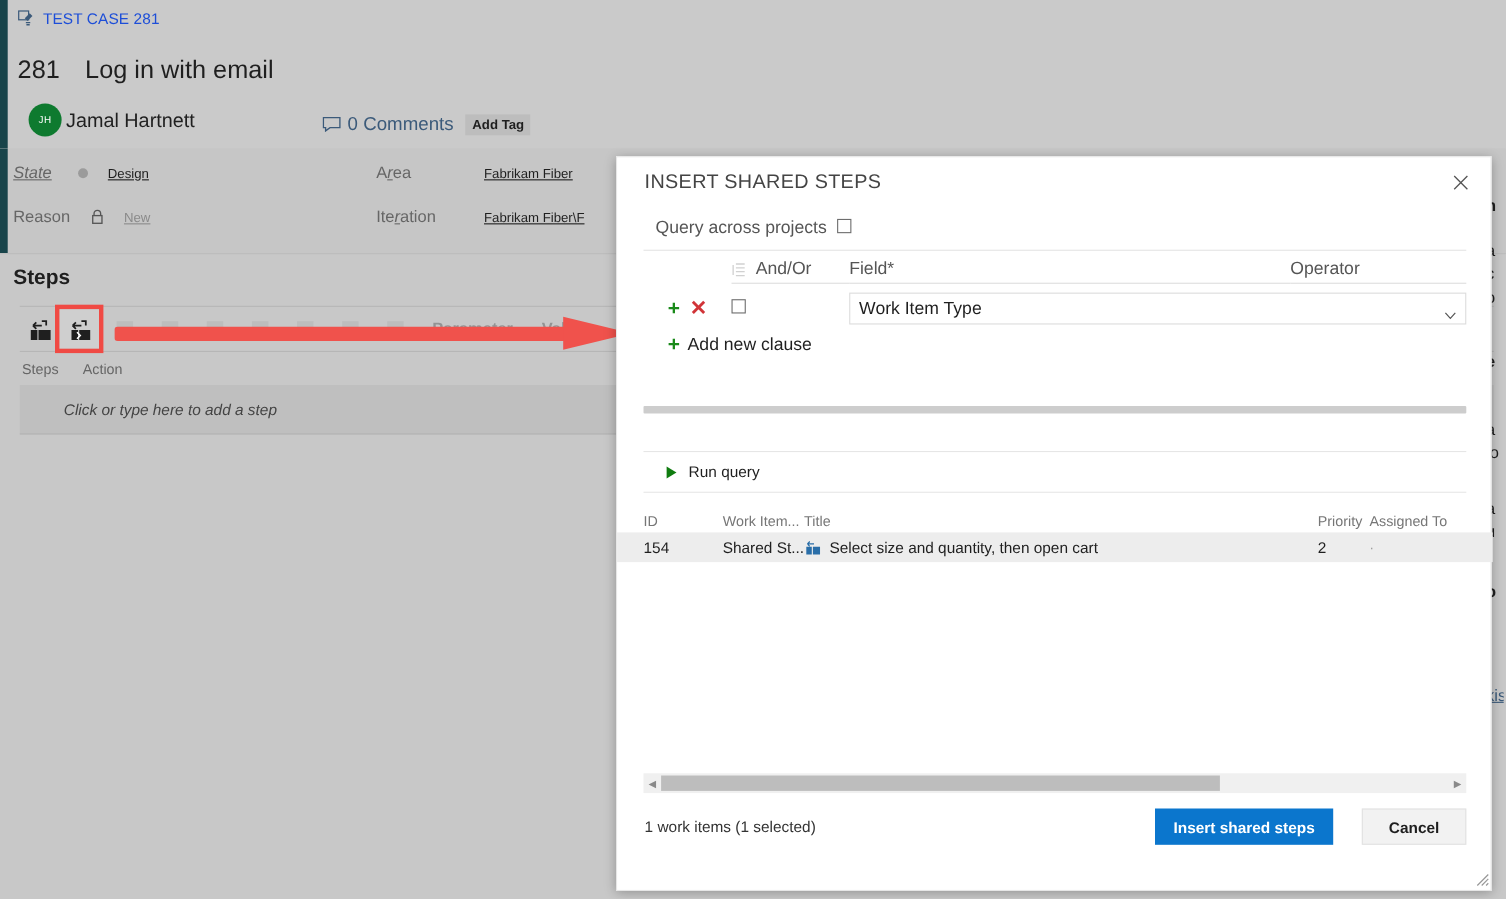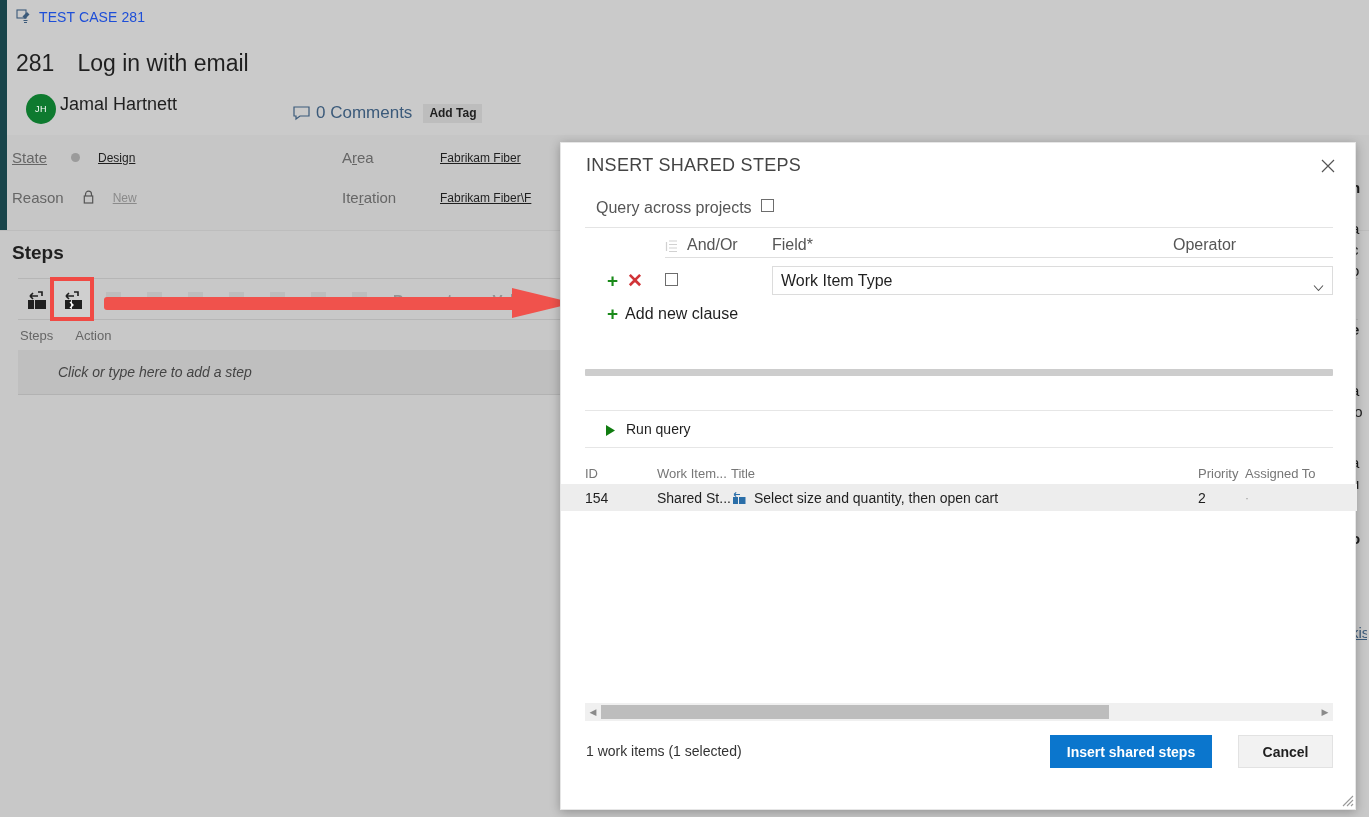--- a/index.html
+++ b/index.html
@@ -40,21 +40,21 @@
   .bc-icon { width: 16px; height: 16px; display:block; }
   .wi-titleline {
     position: absolute; left: 16px; top: 50px;
     display: flex; align-items: baseline; gap: 23px;
     color: #1f1f1f;
   }
   .wi-id { font-size: 23px; font-weight: 400; }
   .wi-title { font-size: 23px; font-weight: 400; }
   .wi-authorline {
     position: absolute; left: 26px; top: 94px;
-    display: flex; align-items: flex-start;
+    display: flex; align-items: center;
   }
   .avatar {
     width: 30px; height: 30px; border-radius: 50%;
     background: #0e7a2f; color: #fff;
     font-size: 9px; letter-spacing:.5px;
     display: flex; align-items: center; justify-content: center;
   }
   .author-name {
     margin-left: 4px;
     font-size: 18px; color: #1f1f1f;
@@ -79,21 +79,21 @@
     width: 1369px; height: 95px;
     background: #c6c6c6;
     border-bottom: 1px solid #bdbdbd;
   }
   .accent-bar2 {
     position: absolute; left: 0; top: 0; width: 7px; height: 95px;
     background: #18444a;
   }
   .field-row { position: absolute; display: flex; align-items: center; }
   .f-label { font-size: 15px; color: #666; }
-  .f-label u { text-decoration: underline; }
+  .f-label u { text-decoration: underline; font-style: italic; }
   .f-value { font-size: 12px; color: #1f1f1f; text-decoration: underline; }
   .f-value.dim { color: #8a8a8a; }
   .state-dot {
     width: 9px; height: 9px; border-radius: 50%;
     background: #9b9b9b; display: inline-block;
   }
   .lock-icon { width: 13px; height: 15px; display:block; }
 
   
   .steps-heading {

